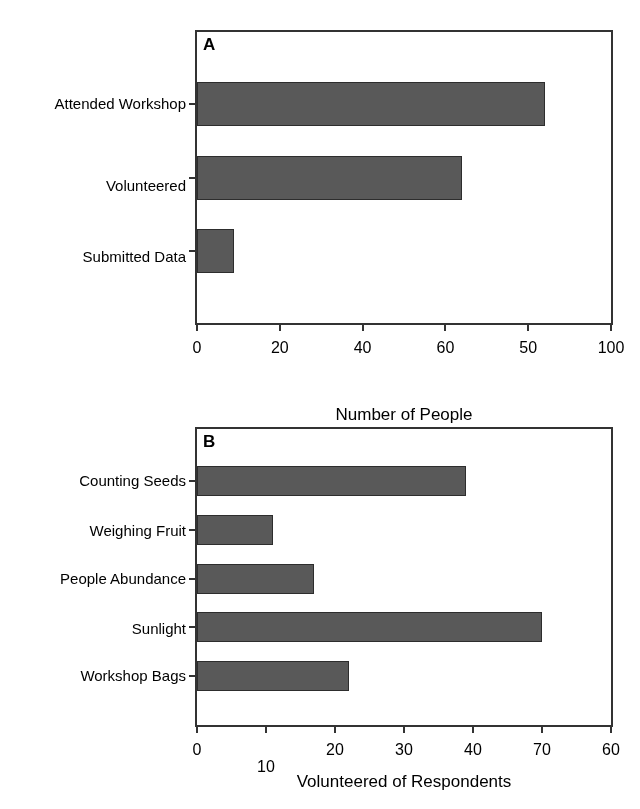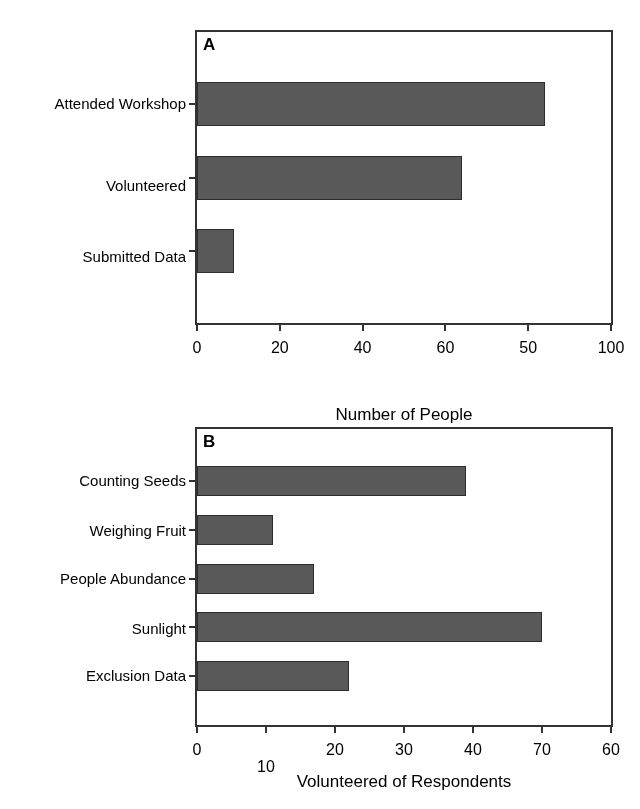--- a/index.html
+++ b/index.html
@@ -124,21 +124,21 @@
     <div class="panel-letter">B</div>
     <div class="xlabel">Volunteered of Respondents</div>
   <div class="ylab" style="top: 74px;">Counting Seeds</div>
       <div class="ytick" style="top: 83px;"></div>
       <div class="ylab" style="top: 116px; margin-top: 8px;">Weighing Fruit</div>
       <div class="ytick" style="top: 131.8px;"></div>
       <div class="ylab" style="top: 171.6px;">People Abundance</div>
       <div class="ytick" style="top: 180.6px;"></div>
       <div class="ylab" style="top: 222px;">Sunlight</div>
       <div class="ytick" style="top: 229.4px;"></div>
-      <div class="ylab" style="top: 269.2px;">Exclusion Data</div>
+      <div class="ylab" style="top: 269.2px;">Workshop Bags</div>
       <div class="ytick" style="top: 278.2px;"></div>
       <div class="xtick" style="left: 196px; top: 330px;"></div>
       <div class="xticklab" style="left: 197px; top: 343px;">0</div>
       <div class="xtick" style="left: 265px; top: 330px;"></div>
       <div class="xticklab" style="left: 266px; top: 360px;">10</div>
       <div class="xtick" style="left: 334px; top: 330px;"></div>
       <div class="xticklab" style="left: 335px; top: 343px;">20</div>
       <div class="xtick" style="left: 403px; top: 330px;"></div>
       <div class="xticklab" style="left: 404px; top: 343px;">30</div>
       <div class="xtick" style="left: 472px; top: 330px;"></div>

